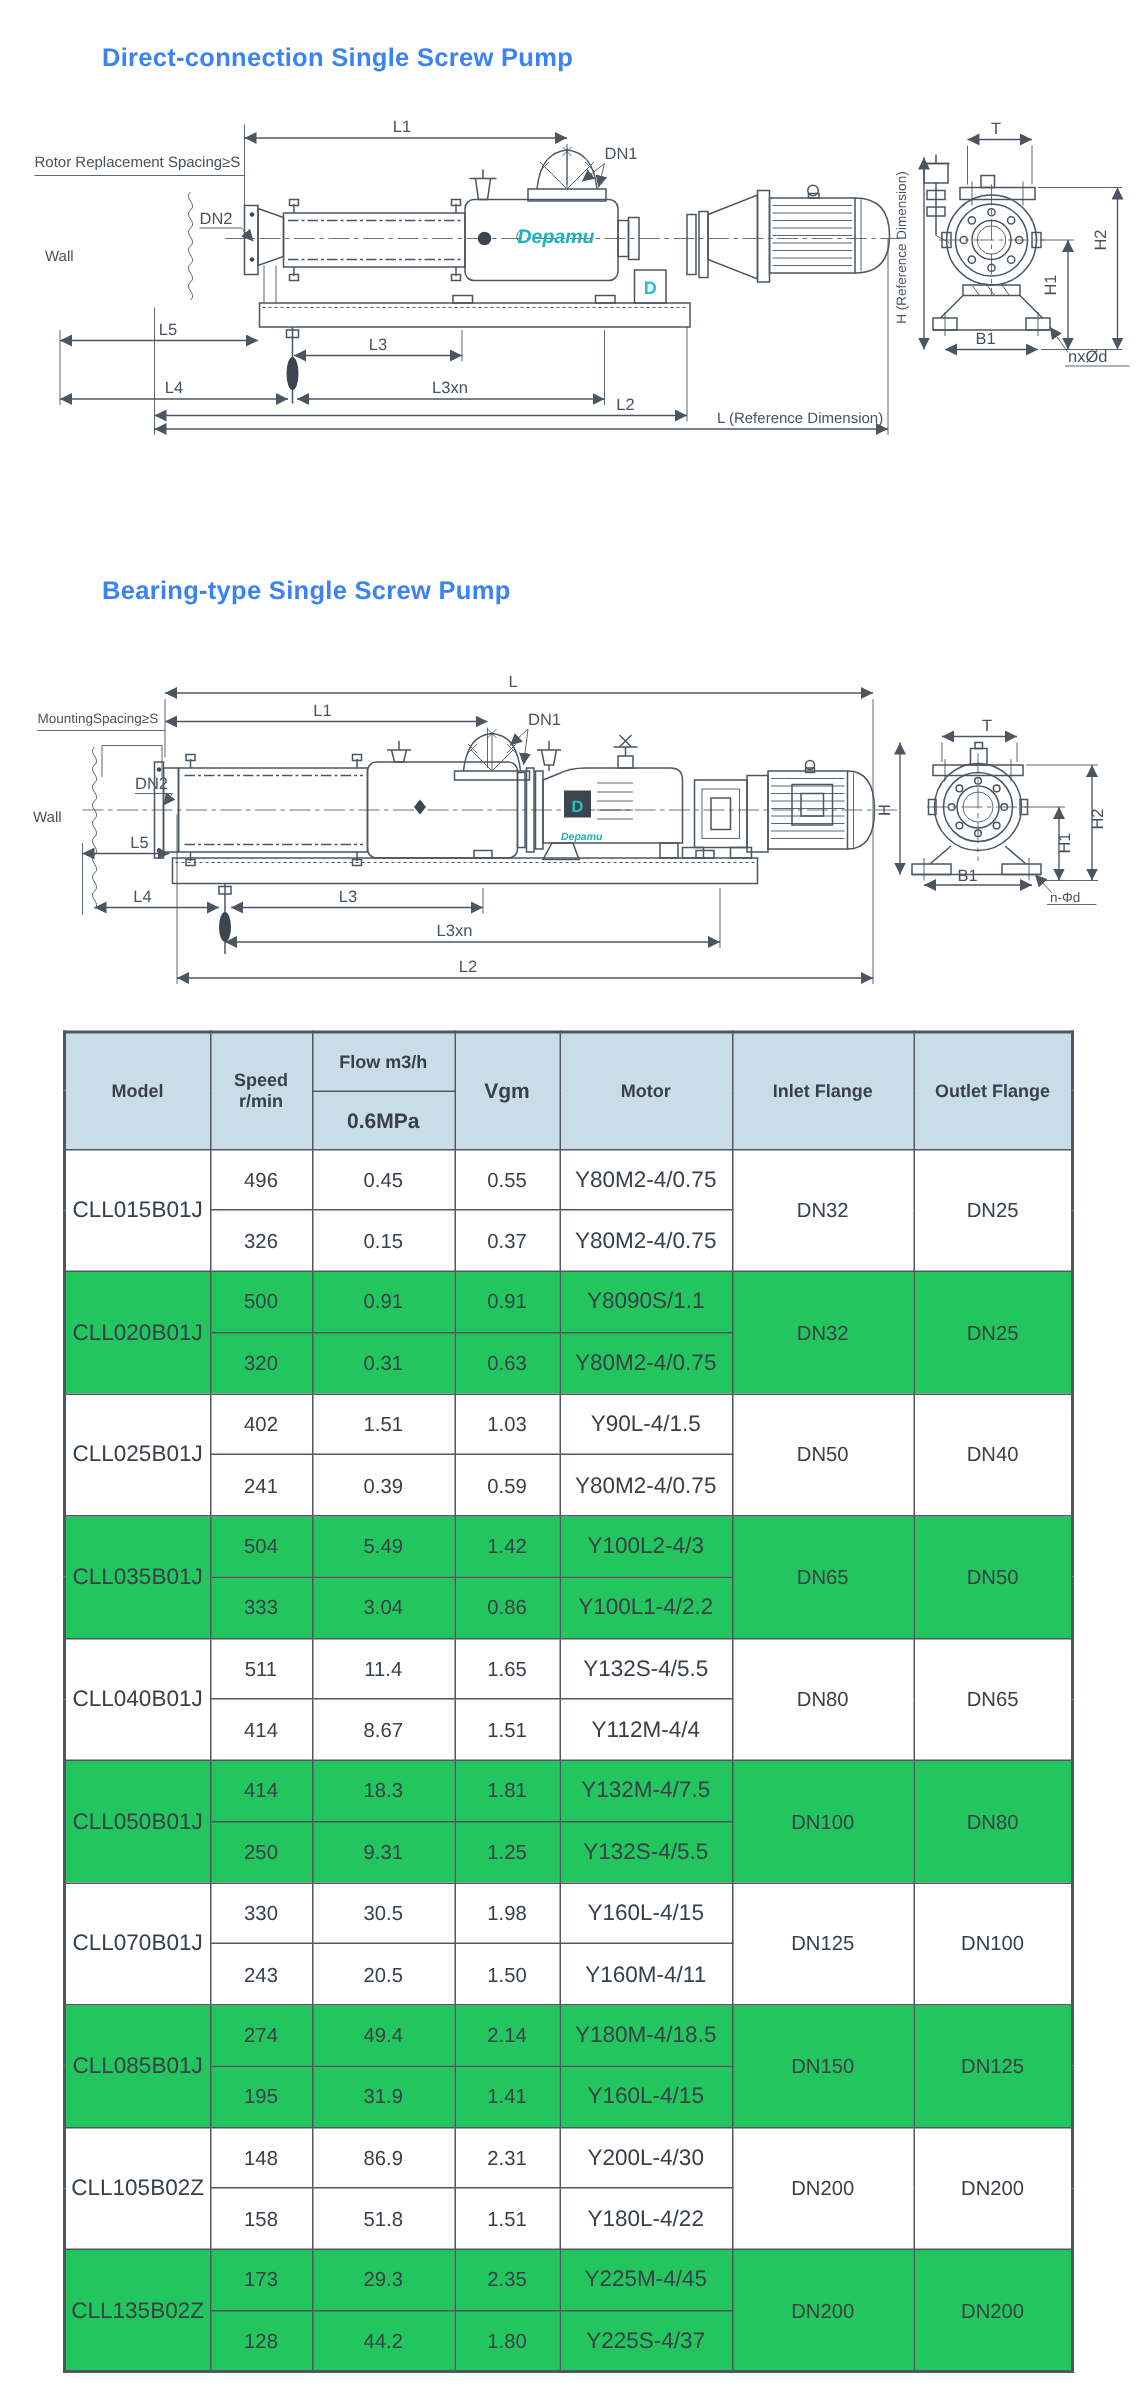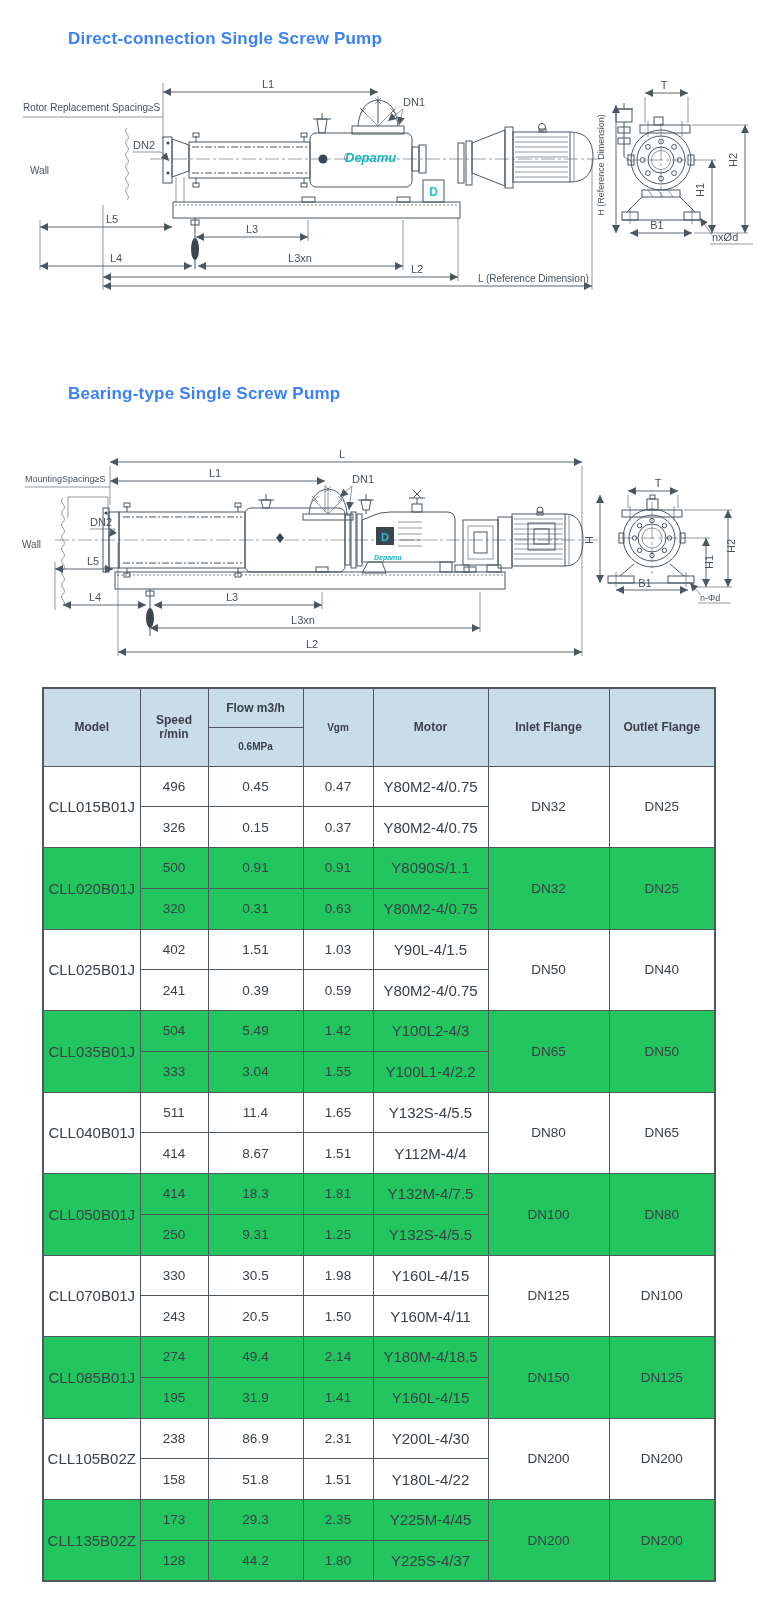--- a/index.html
+++ b/index.html
@@ -23,21 +23,21 @@
   .t11{font-size:11px;} .t10{font-size:10px;} .t9{font-size:9px;}
   .teal{fill:#1ab4be;font-weight:700;font-style:italic;}
   .tealD{fill:#25c2cc;font-weight:700;font-style:normal;}
   
   .tbl-wrap{position:absolute;left:42px;top:687px;}
   table.spec{border-collapse:collapse;table-layout:fixed;width:672px;color:#3a4048;
              border:2px solid #4f575f;}
   table.spec th,table.spec td{border:1px solid #4f575f;text-align:center;vertical-align:middle;padding:0;}
   table.spec thead th{background:#c9dde9;font-weight:700;font-size:12px;white-space:pre-line;}
   table.spec thead tr{height:39px;}
-  table.spec thead th.big{font-size:10px;font-weight:600;}
+  table.spec thead th.big{font-size:14px;font-weight:600;}
   table.spec tbody tr{height:40.75px;}
   table.spec tbody td{font-size:13.5px;background:#ffffff;}
   table.spec tbody td.model, table.spec tbody td.motor{font-size:15px;}
   table.spec tbody tr.blue td{background:#22c55e;}
 </style>
 </head>
 <body>
 
 <div id="title1" class="sec-title">Direct-connection Single Screw Pump</div>
 
@@ -368,21 +368,21 @@
     </tr>
     <tr>
       <th class="big">0.6MPa</th>
     </tr>
   </thead>
   <tbody>
     <tr>
       <td rowspan="2" class="model">CLL015B01J</td>
       <td>496</td>
       <td>0.45</td>
-      <td>0.47</td>
+      <td>0.55</td>
       <td class="motor">Y80M2-4/0.75</td>
       <td rowspan="2">DN32</td>
       <td rowspan="2">DN25</td>
     </tr>
     <tr>
       <td>326</td>
       <td>0.15</td>
       <td>0.37</td>
       <td class="motor">Y80M2-4/0.75</td>
     </tr>
@@ -424,21 +424,21 @@
       <td>504</td>
       <td>5.49</td>
       <td>1.42</td>
       <td class="motor">Y100L2-4/3</td>
       <td rowspan="2">DN65</td>
       <td rowspan="2">DN50</td>
     </tr>
     <tr class="blue">
       <td>333</td>
       <td>3.04</td>
-      <td>1.55</td>
+      <td>0.86</td>
       <td class="motor">Y100L1-4/2.2</td>
     </tr>
 
     <tr>
       <td rowspan="2" class="model">CLL040B01J</td>
       <td>511</td>
       <td>11.4</td>
       <td>1.65</td>
       <td class="motor">Y132S-4/5.5</td>
       <td rowspan="2">DN80</td>
@@ -494,21 +494,21 @@
     </tr>
     <tr class="blue">
       <td>195</td>
       <td>31.9</td>
       <td>1.41</td>
       <td class="motor">Y160L-4/15</td>
     </tr>
 
     <tr>
       <td rowspan="2" class="model">CLL105B02Z</td>
-      <td>238</td>
+      <td>148</td>
       <td>86.9</td>
       <td>2.31</td>
       <td class="motor">Y200L-4/30</td>
       <td rowspan="2">DN200</td>
       <td rowspan="2">DN200</td>
     </tr>
     <tr>
       <td>158</td>
       <td>51.8</td>
       <td>1.51</td>

